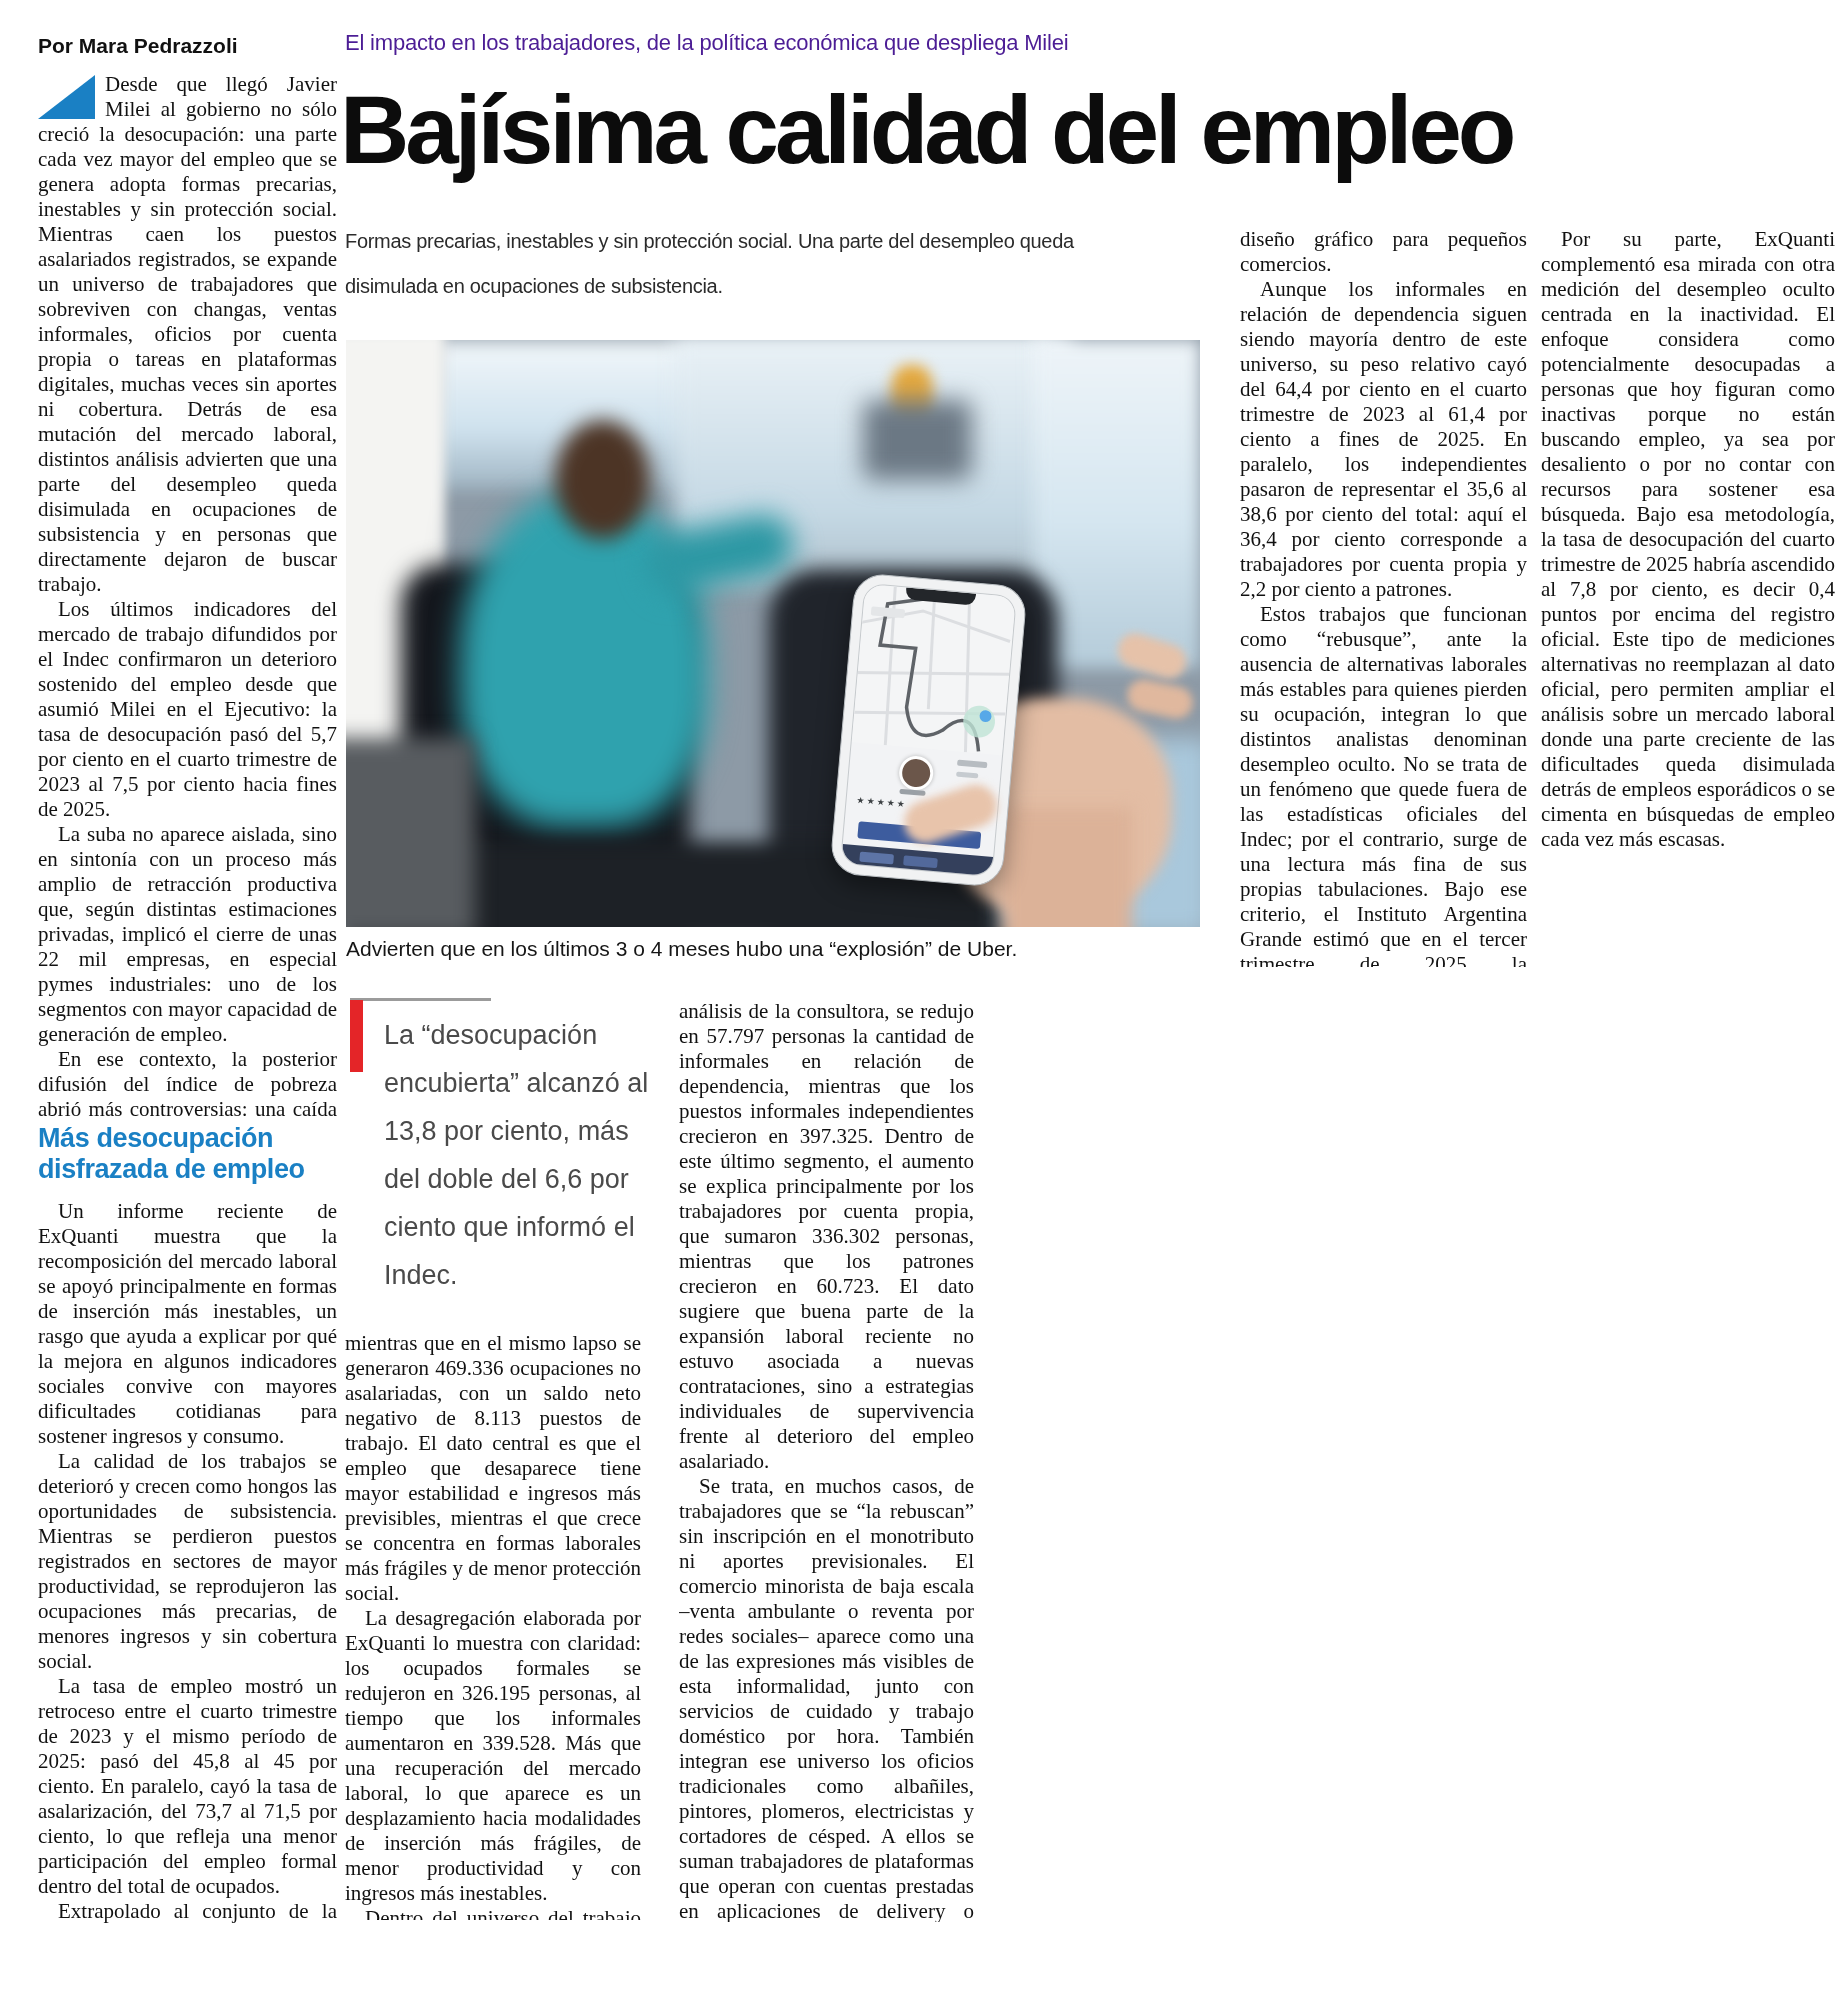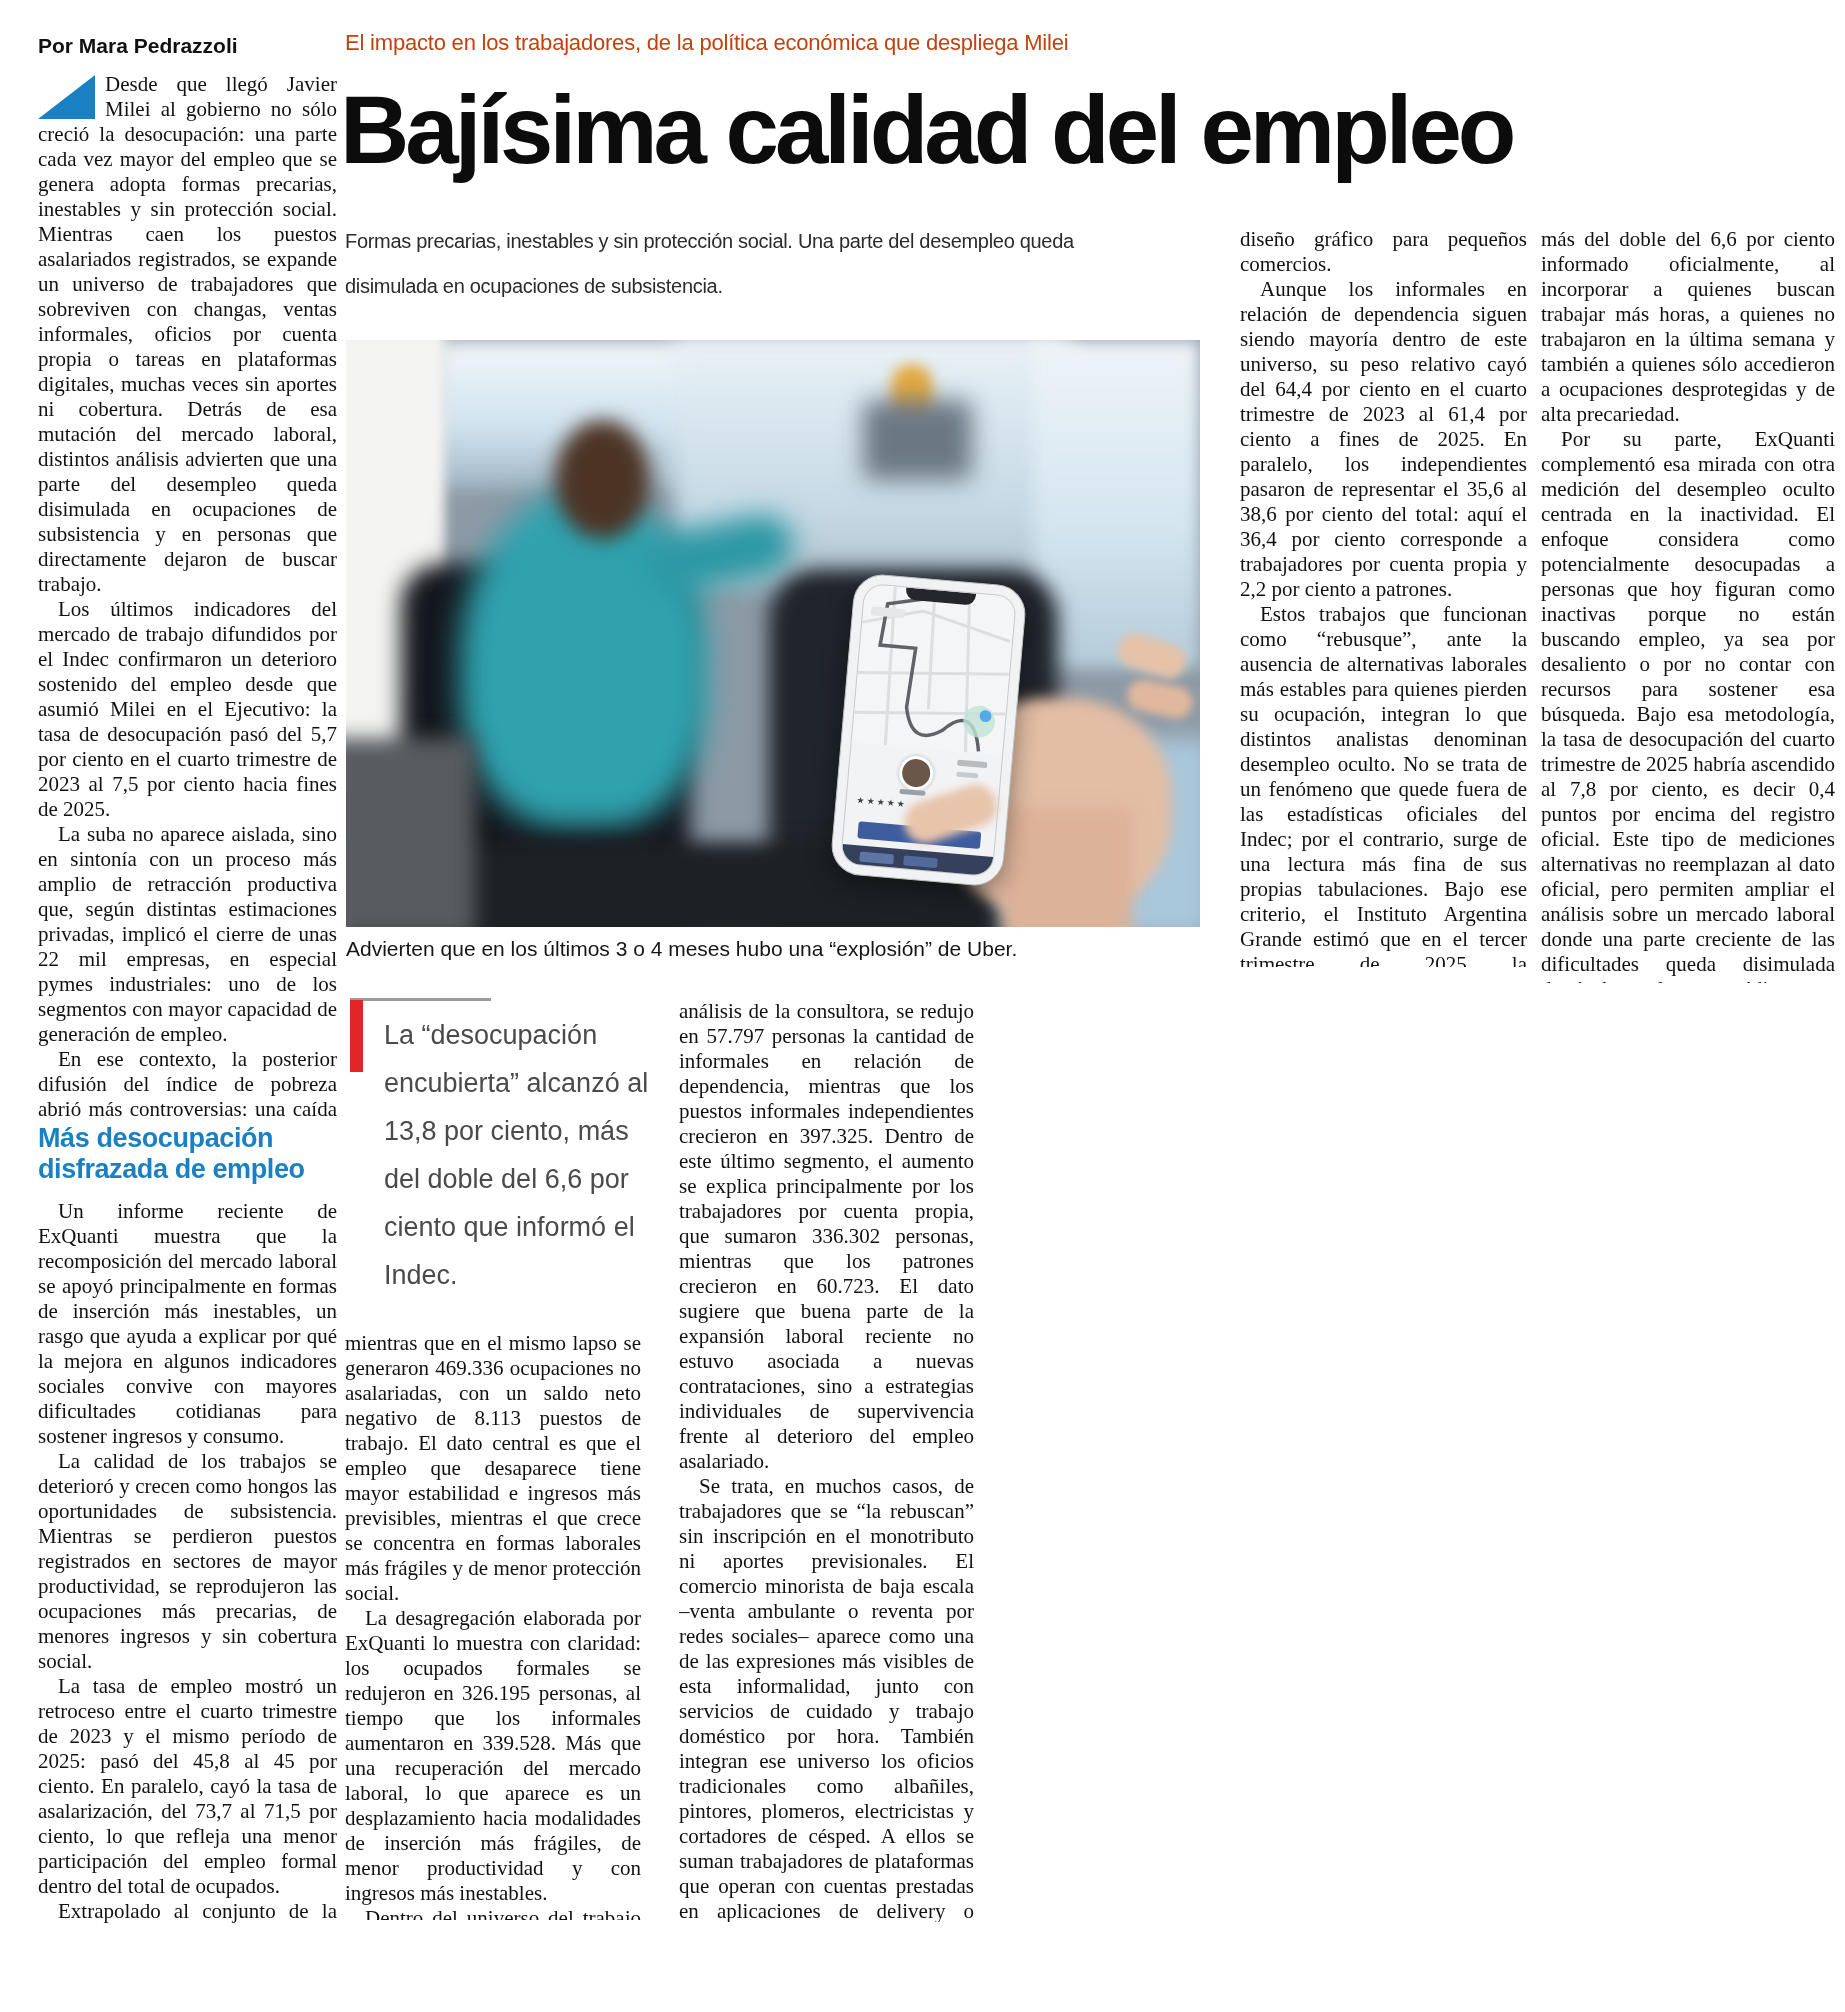--- a/index.html
+++ b/index.html
@@ -1,21 +1,21 @@
 <!DOCTYPE html>
 <html><head>
 <meta charset="utf-8">
 <style>
   html,body{margin:0;padding:0;background:#ffffff;}
   body{width:1846px;height:2013px;position:relative;font-family:"Liberation Serif",serif;color:#111;}
   .abs{position:absolute;}
 
   
   .byline{left:38px;top:34px;font-family:"Liberation Sans",sans-serif;font-weight:bold;font-size:21px;color:#111;}
-  .kicker{left:345px;top:30px;font-family:"Liberation Sans",sans-serif;font-size:22px;color:#c2410c;letter-spacing:-0.2px;}
+  .kicker{left:345px;top:30px;font-family:"Liberation Sans",sans-serif;font-size:22px;color:#4c1d95;letter-spacing:-0.2px;}
   .headline{left:340px;top:80px;font-family:"Liberation Sans",sans-serif;font-weight:bold;font-size:96px;letter-spacing:-4px;color:#0c0c0c;line-height:1.05;}
   .subtitle{left:345px;top:219px;width:756px;font-family:"Liberation Sans",sans-serif;font-size:20px;line-height:45px;color:#2b2b2b;letter-spacing:-0.3px;}
 
   
   .col{font-size:21px;line-height:25px;text-align:justify;overflow:hidden;}
   .col p{margin:0;}
   .col p.indent{text-indent:20px;}
   .col1a{left:38px;top:72px;width:299px;height:1047px;}
   .col1b{left:38px;top:1199px;width:299px;height:724px;}
   .col2{left:345px;top:1331px;width:296px;height:589px;}
@@ -162,16 +162,15 @@
   <p class="indent">Se trata, en muchos casos, de trabajadores que se “la rebuscan” sin inscripción en el monotributo ni aportes previsionales. El comercio minorista de baja escala –venta ambulante o reventa por redes sociales– aparece como una de las expresiones más visibles de esta informalidad, junto con servicios de cuidado y trabajo doméstico por hora. También integran ese universo los oficios tradicionales como albañiles, pintores, plomeros, electricistas y cortadores de césped. A ellos se suman trabajadores de plataformas que operan con cuentas prestadas en aplicaciones de delivery o movilidad, así como prestaciones profesionales o técnicas precarizadas: desde clases particulares hasta tareas de gestión de redes sociales o</p>
 </div>
 
 <div class="abs col col4">
   <p>diseño gráfico para pequeños comercios.</p>
   <p class="indent">Aunque los informales en relación de dependencia siguen siendo mayoría dentro de este universo, su peso relativo cayó del 64,4 por ciento en el cuarto trimestre de 2023 al 61,4 por ciento a fines de 2025. En paralelo, los independientes pasaron de representar el 35,6 al 38,6 por ciento del total: aquí el 36,4 por ciento corresponde a trabajadores por cuenta propia y 2,2 por ciento a patrones.</p>
   <p class="indent">Estos trabajos que funcionan como “rebusque”, ante la ausencia de alternativas laborales más estables para quienes pierden su ocupación, integran lo que distintos analistas denominan desempleo oculto. No se trata de un fenómeno que quede fuera de las estadísticas oficiales del Indec; por el contrario, surge de una lectura más fina de sus propias tabulaciones. Bajo ese criterio, el Instituto Argentina Grande estimó que en el tercer trimestre de 2025 la “desocupación encubierta” alcanzó al 13,8 por ciento de la población económicamente activa,</p>
 </div>
 
 <div class="abs col col5">
-  <p>más del doble del 6,6 por ciento informado oficialmente, al incorporar a quienes buscan trabajar más horas, a quienes no trabajaron en la última semana y también a quienes sólo accedieron a ocupaciones desprotegidas y de alta precariedad.</p>
   <p class="indent">Por su parte, ExQuanti complementó esa mirada con otra medición del desempleo oculto centrada en la inactividad. El enfoque considera como potencialmente desocupadas a personas que hoy figuran como inactivas porque no están buscando empleo, ya sea por desaliento o por no contar con recursos para sostener esa búsqueda. Bajo esa metodología, la tasa de desocupación del cuarto trimestre de 2025 habría ascendido al 7,8 por ciento, es decir 0,4 puntos por encima del registro oficial. Este tipo de mediciones alternativas no reemplazan al dato oficial, pero permiten ampliar el análisis sobre un mercado laboral donde una parte creciente de las dificultades queda disimulada detrás de empleos esporádicos o se cimenta en búsquedas de empleo cada vez más escasas.</p>
 </div>
 
 
 </body></html>

